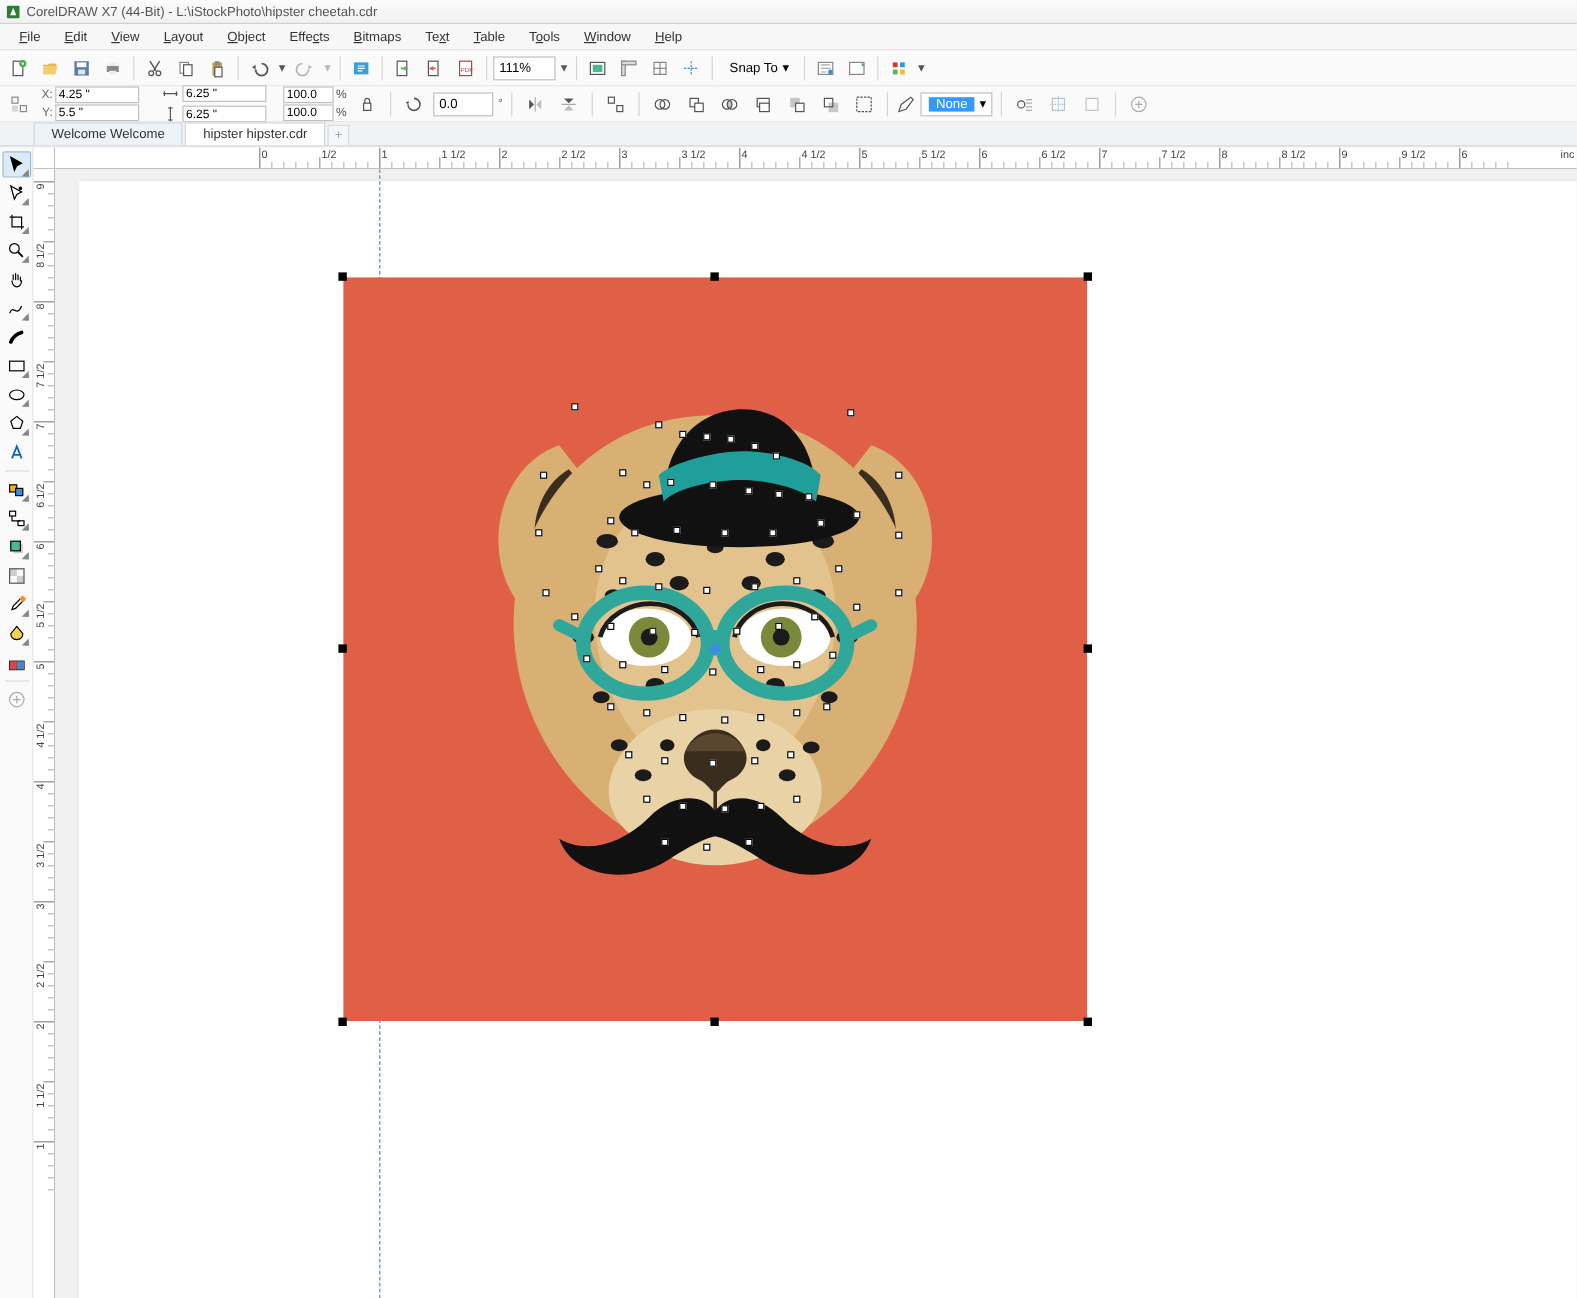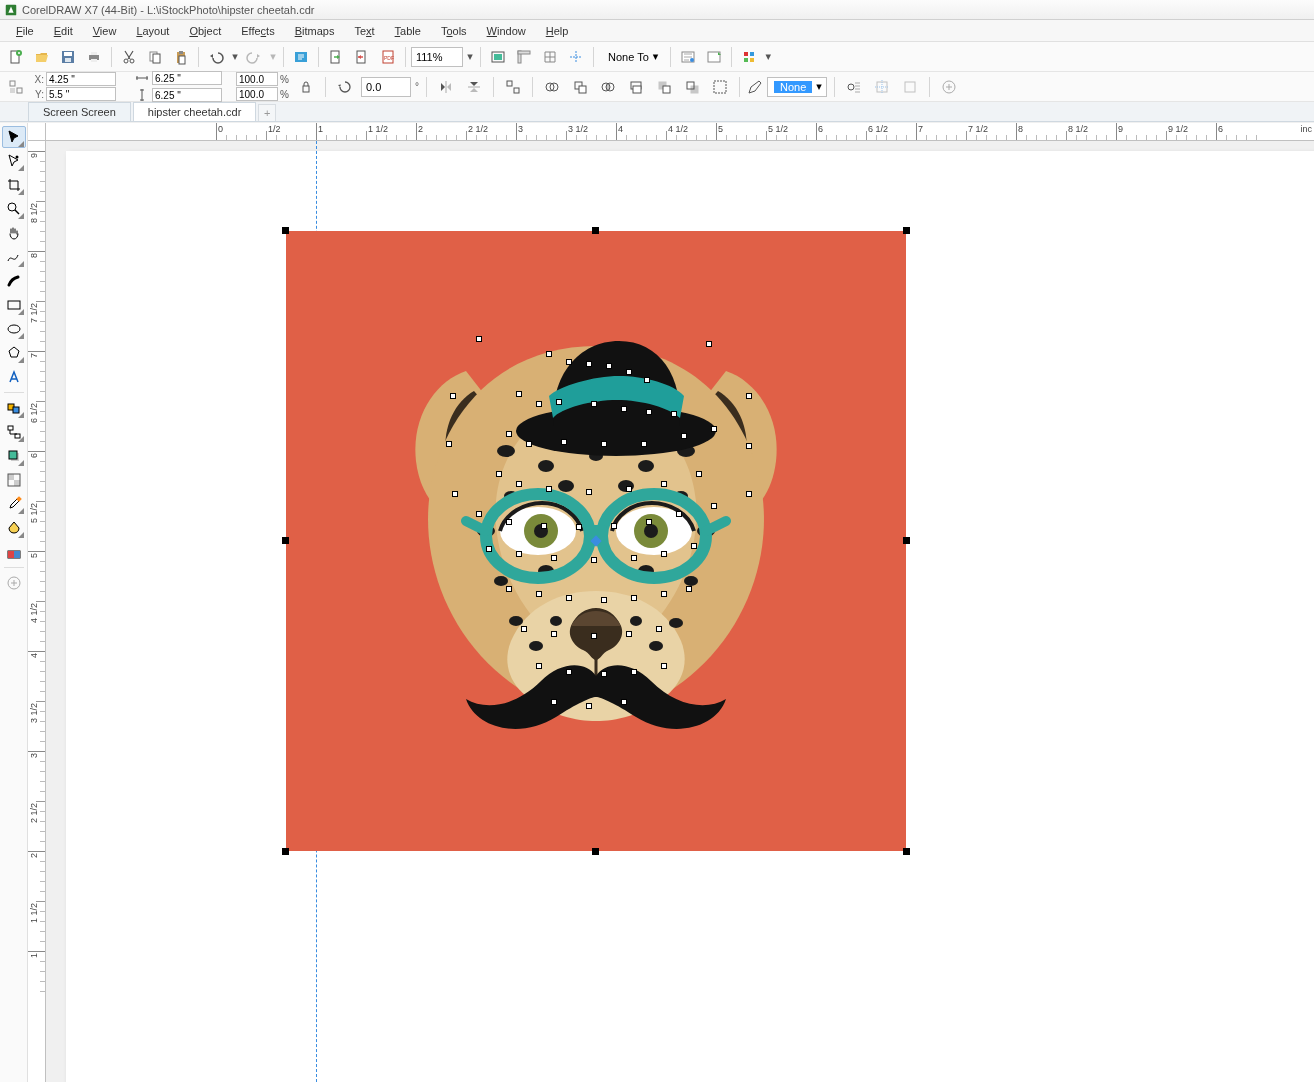--- a/index.html
+++ b/index.html
@@ -317,21 +317,21 @@
           <path d="M3 3h10v10H3zM3 8h10M8 3v10" stroke="#888" fill="none"></path>
         </svg></span>
     </div>
   <div class="tb-btn">
       <span class="icon16"><svg viewBox="0 0 16 16">
           <path d="M8 2v12M2 8h12" stroke="#3a8de0" stroke-dasharray="2 1" fill="none"></path>
         </svg></span>
     </div>
   <div class="tb-sep"></div>
   <div class="snapto">
-    <span>None To</span>
+    <span>Snap To</span>
     <span>▾</span>
   </div>
   <div class="tb-sep"></div>
   <div class="tb-btn">
       <span class="icon16"><svg viewBox="0 0 16 16">
           <rect x="2" y="3" width="12" height="10" fill="#fff" stroke="#888"></rect>
           <path d="M4 5h8M4 8h8M4 11h5" stroke="#aaa"></path>
           <circle cx="12" cy="11" r="2" fill="#3a8de0"></circle>
         </svg></span>
     </div>
@@ -507,24 +507,24 @@
   <div class="tb-btn">
       <span class="icon16"><svg viewBox="0 0 16 16">
           <circle cx="8" cy="8" r="6" fill="none" stroke="#aaa"></circle>
           <path d="M8 5v6M5 8h6" stroke="#aaa"></path>
         </svg></span>
     </div>
 </div>
 
 <div class="doc-tabs">
   <div class="doc-tab">
-      <span>Screen Screen</span>
+      <span>Welcome Welcome</span>
     </div>
   <div class="doc-tab active">
-      <span>hipster cheetah.cdr</span>
+      <span>hipster hipster.cdr</span>
     </div>
   <div class="doc-tab-add">+</div>
 </div>
 
 <div class="toolbox">
   <div class="tool active">
       <svg width="16" height="16">
         <path d="M3 2l3 11 2-4 4-2z" fill="#000" stroke="#000"></path>
       </svg>
       <div class="tool-fly"></div>

